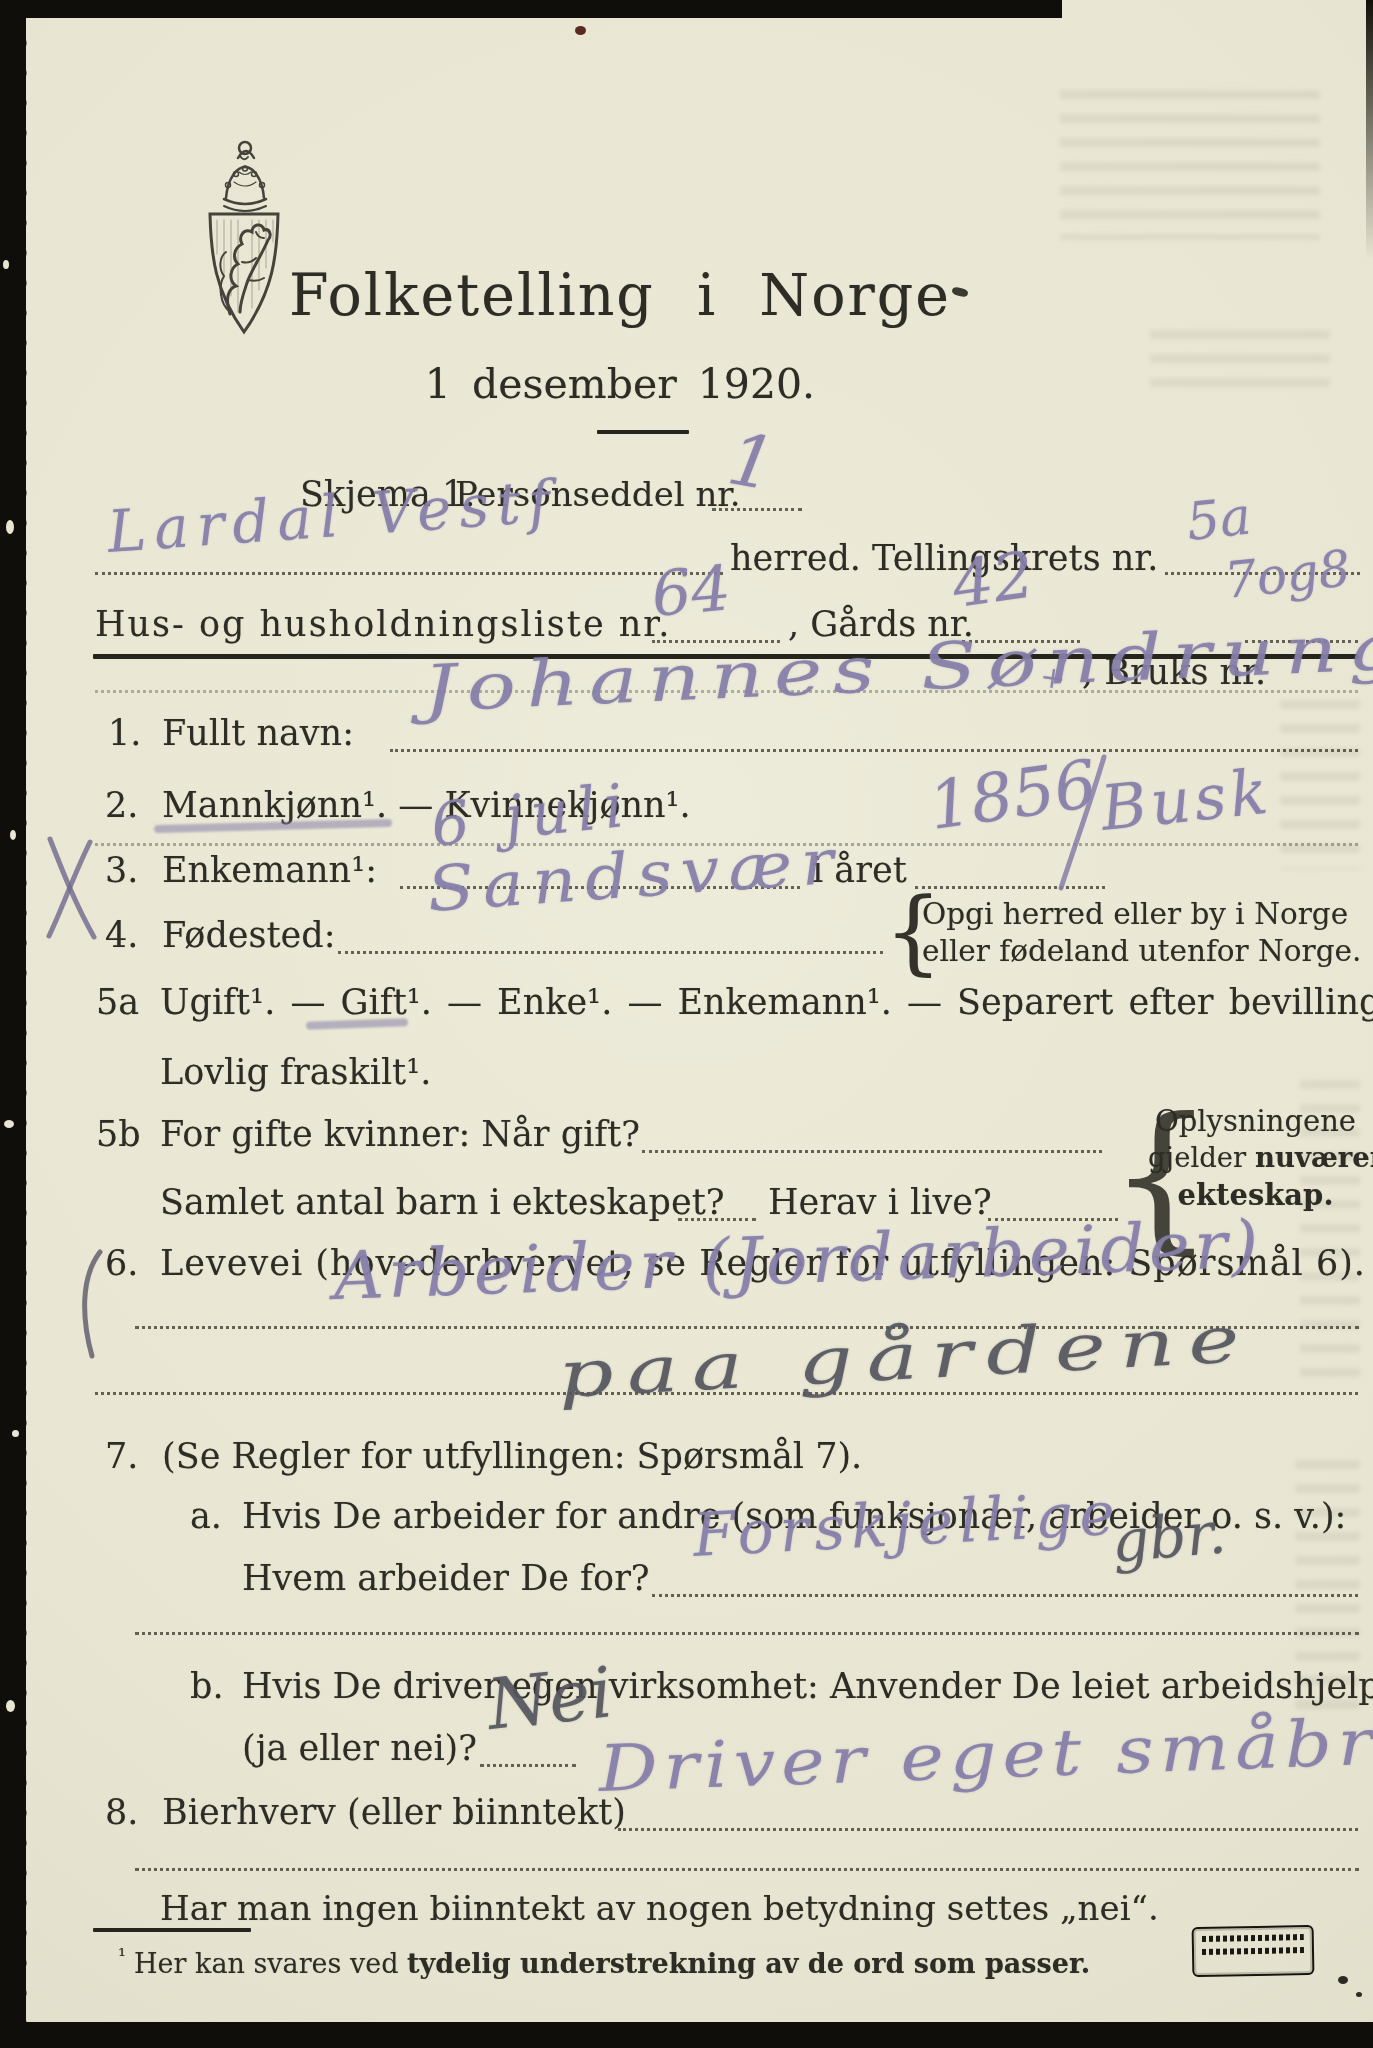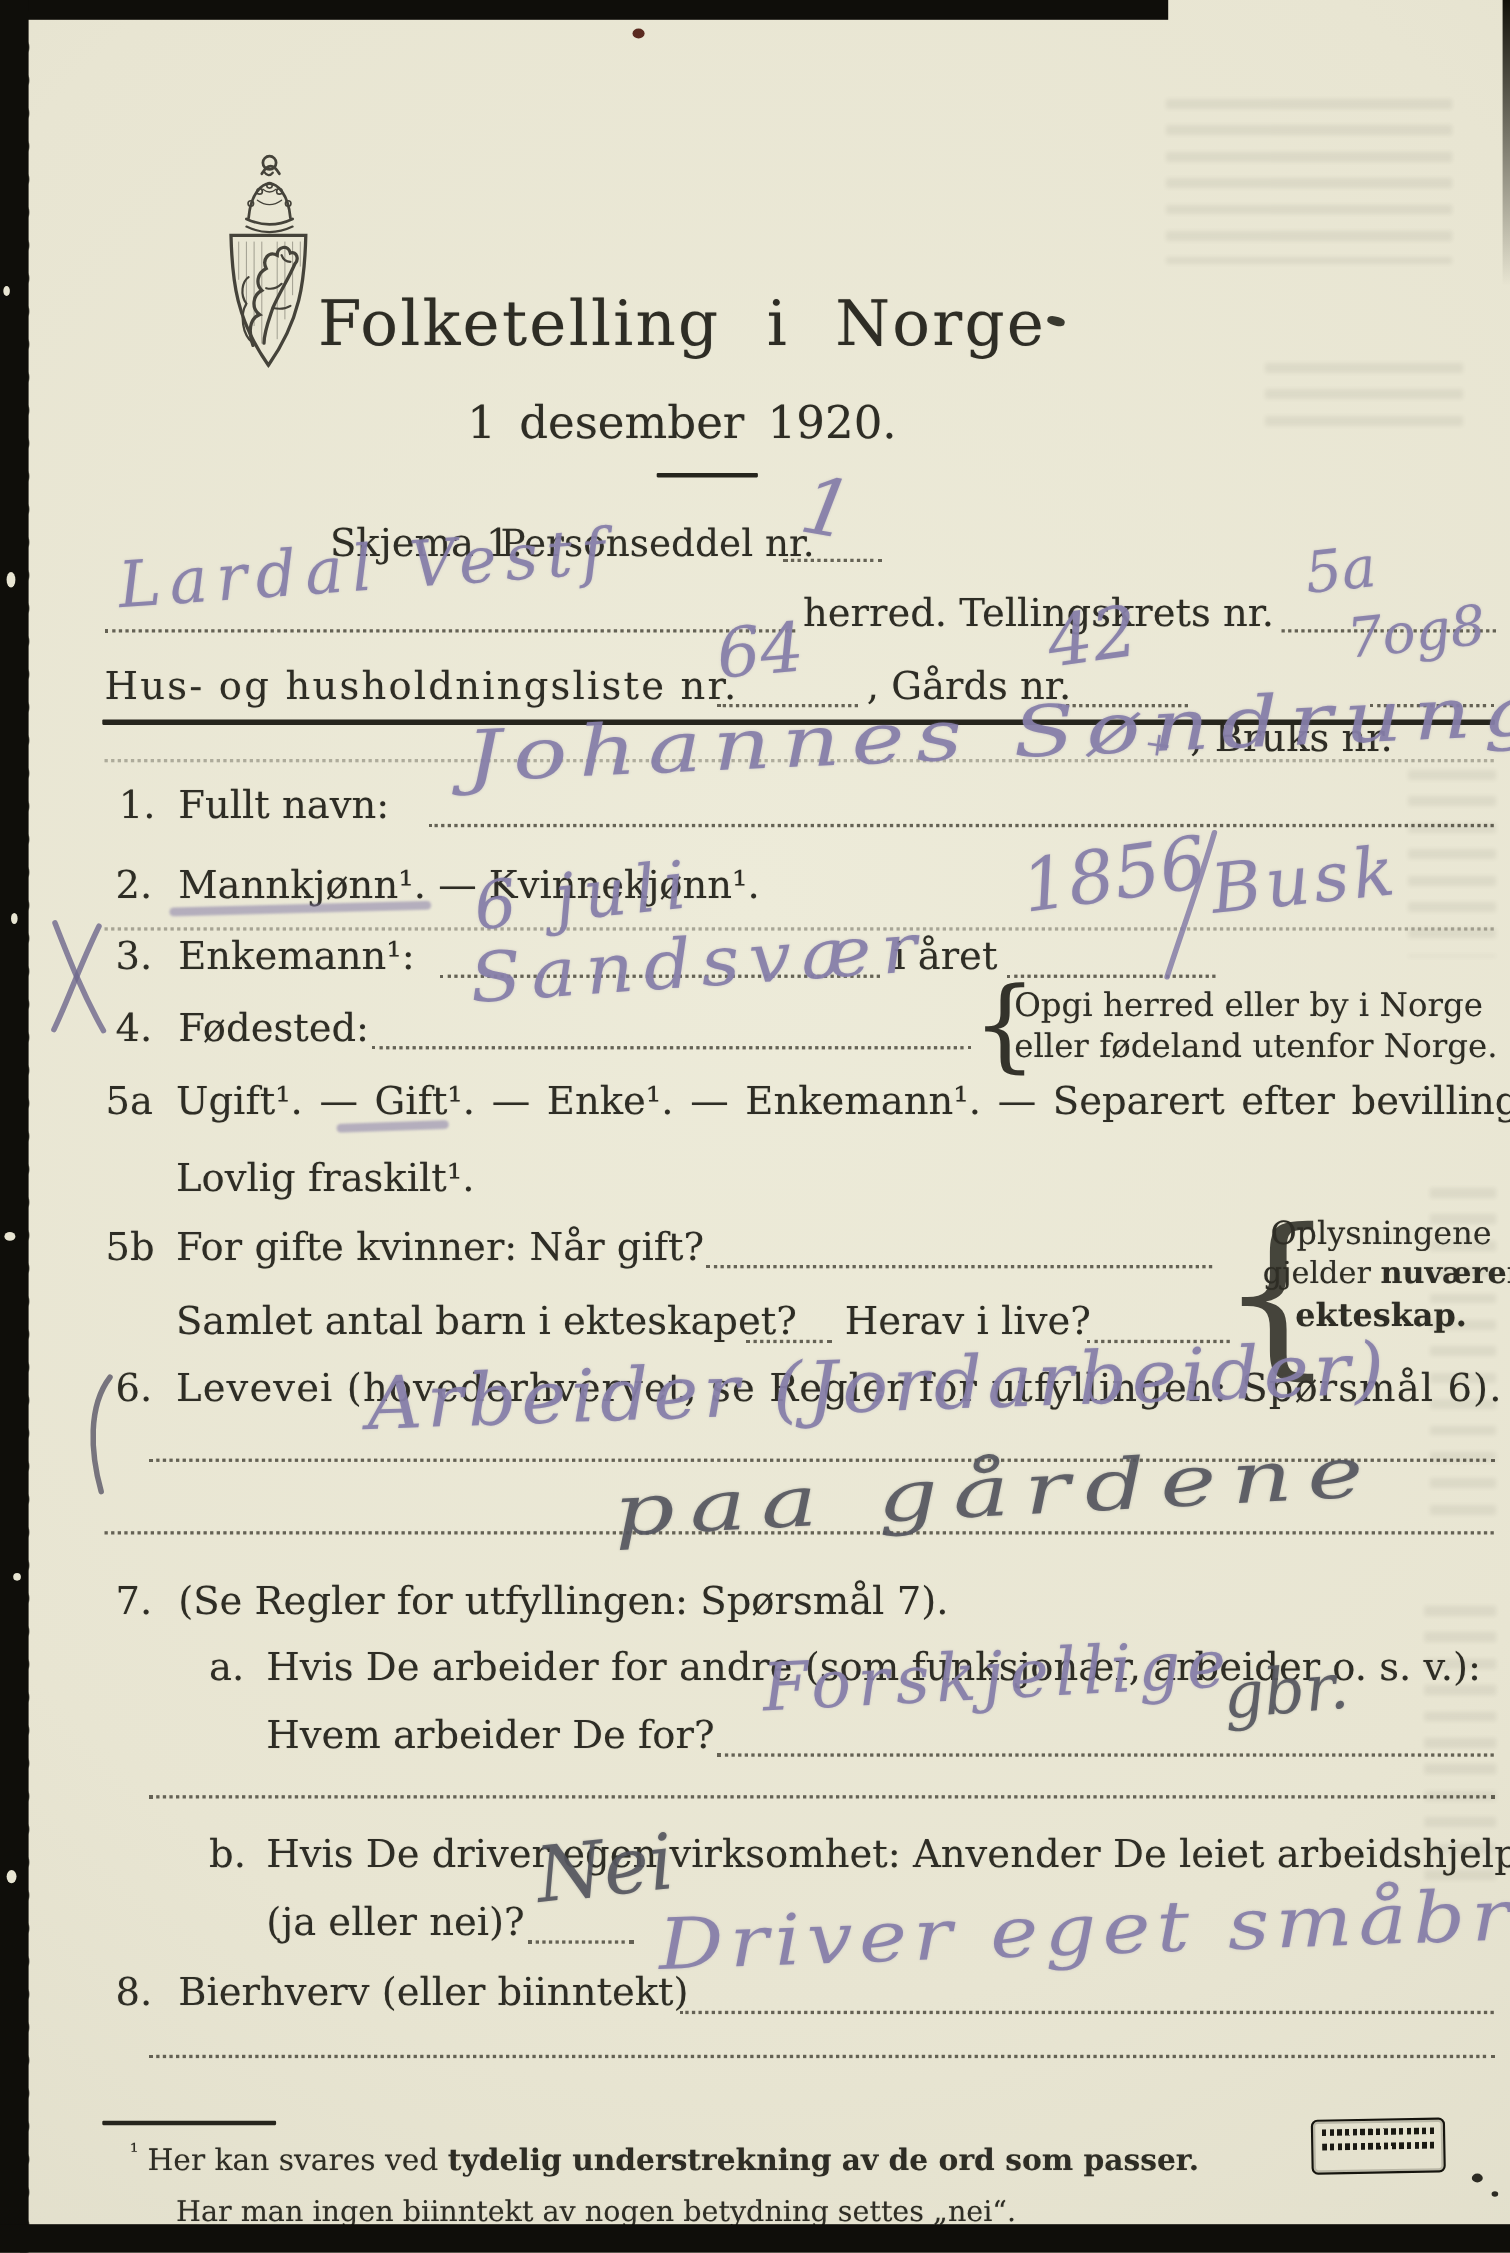--- a/index.html
+++ b/index.html
@@ -183,21 +183,21 @@
   <div class="abs print" style="left:242px;top:1728px;font-size:35px;">(ja eller nei)?</div>
   <div class="dot" style="left:480px;top:1764px;width:96px;"></div>
   <div class="hw dark" style="left:492px;top:1664px;font-size:70px;transform:rotate(-6deg);">Nei</div>
 
   <div class="abs print" style="left:105px;top:1792px;font-size:35px;">8.</div>
   <div class="abs print" style="left:162px;top:1792px;font-size:35px;">Bierhverv (eller biinntekt)</div>
   <div class="dot" style="left:618px;top:1828px;width:740px;"></div>
   <div class="hw" style="left:600px;top:1732px;font-size:64px;letter-spacing:5px;transform:rotate(-2deg) scaleX(1.15);">Driver eget småbruk</div>
   <div class="dot" style="left:135px;top:1868px;width:1224px;"></div>
 
-  <div class="abs print" style="left:160px;top:1996px;font-size:26px;">Har man ingen biinntekt av nogen betydning settes „nei“.</div>
+  <div class="abs print" style="left:160px;top:1888px;font-size:34px;">Har man ingen biinntekt av nogen betydning settes „nei“.</div>
   <div class="rule" style="left:93px;top:1928px;width:158px;height:4px;"></div>
   <div class="abs print" style="left:118px;top:1944px;font-size:27px;">
     <span style="font-size:20px;vertical-align:super;margin-right:8px;">¹</span><span>Her kan svares ved </span><b>tydelig understrekning av de ord som passer.</b>
   </div>
   <div class="stamp" style="left:1192px;top:1926px;width:118px;height:46px;">
     <div class="stamp-line"></div>
     <div class="stamp-line"></div>
   </div>
 
 </div>

